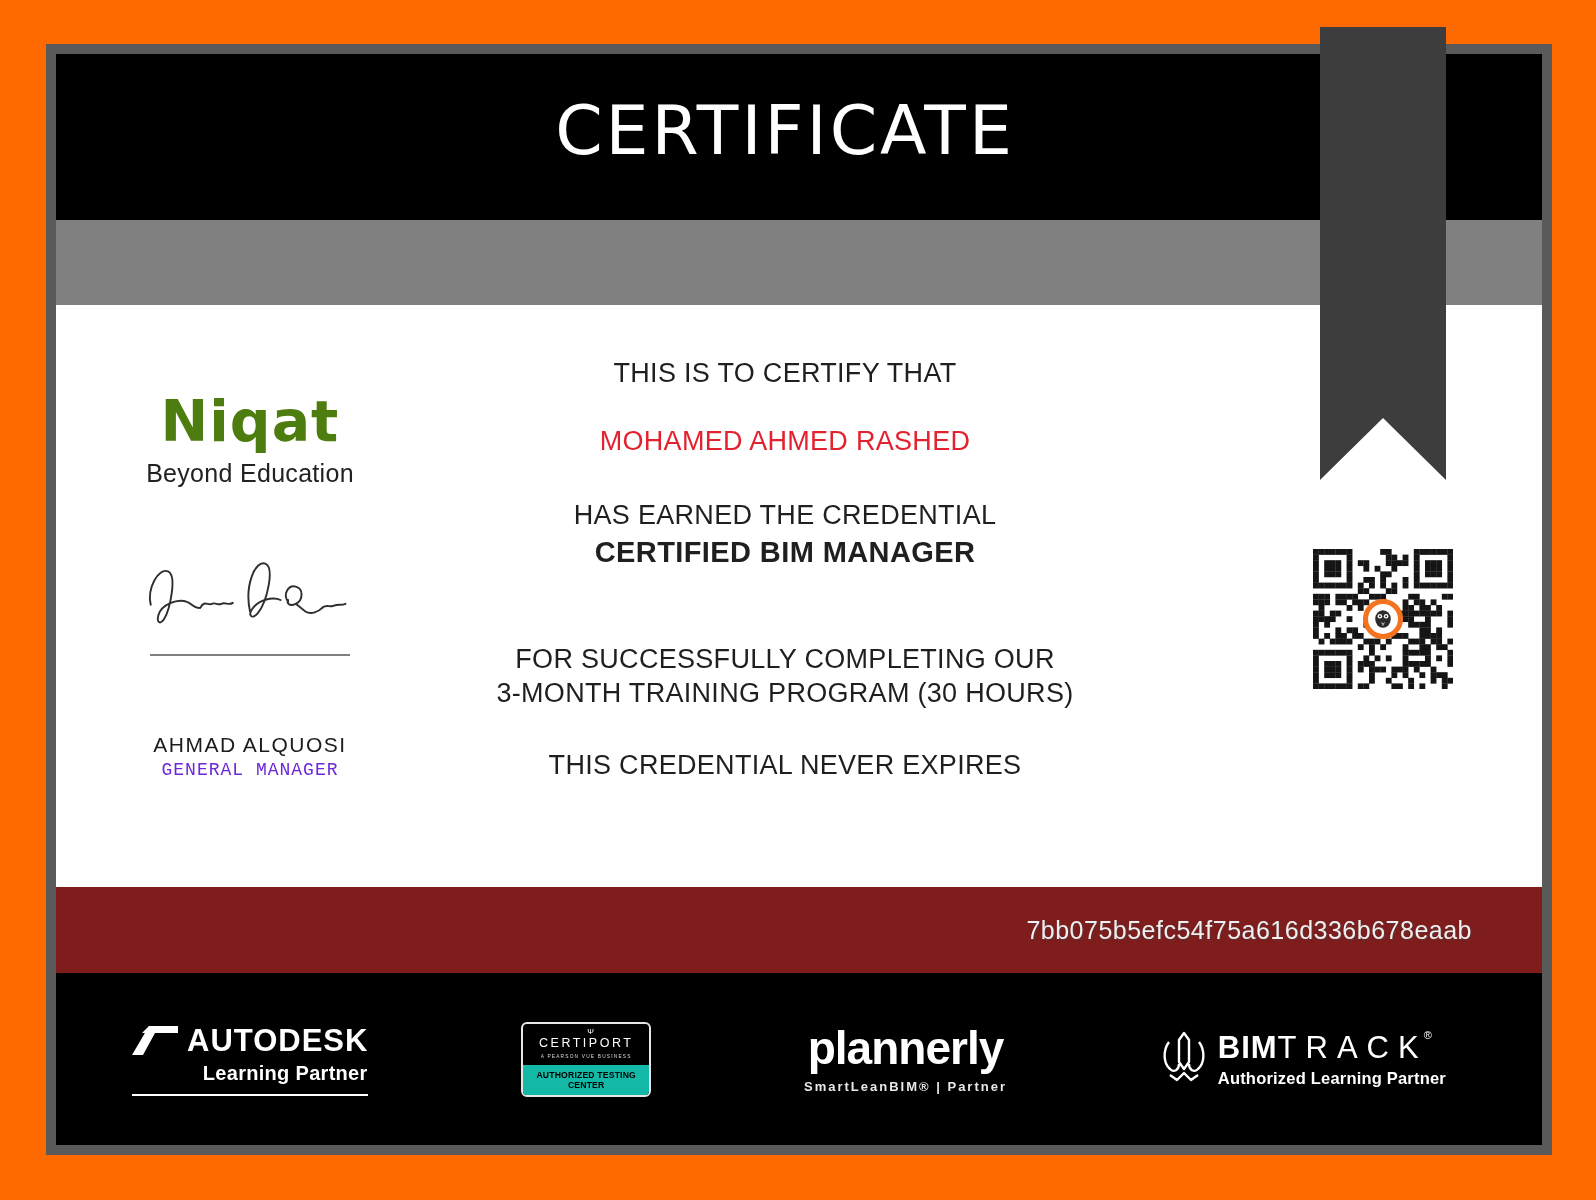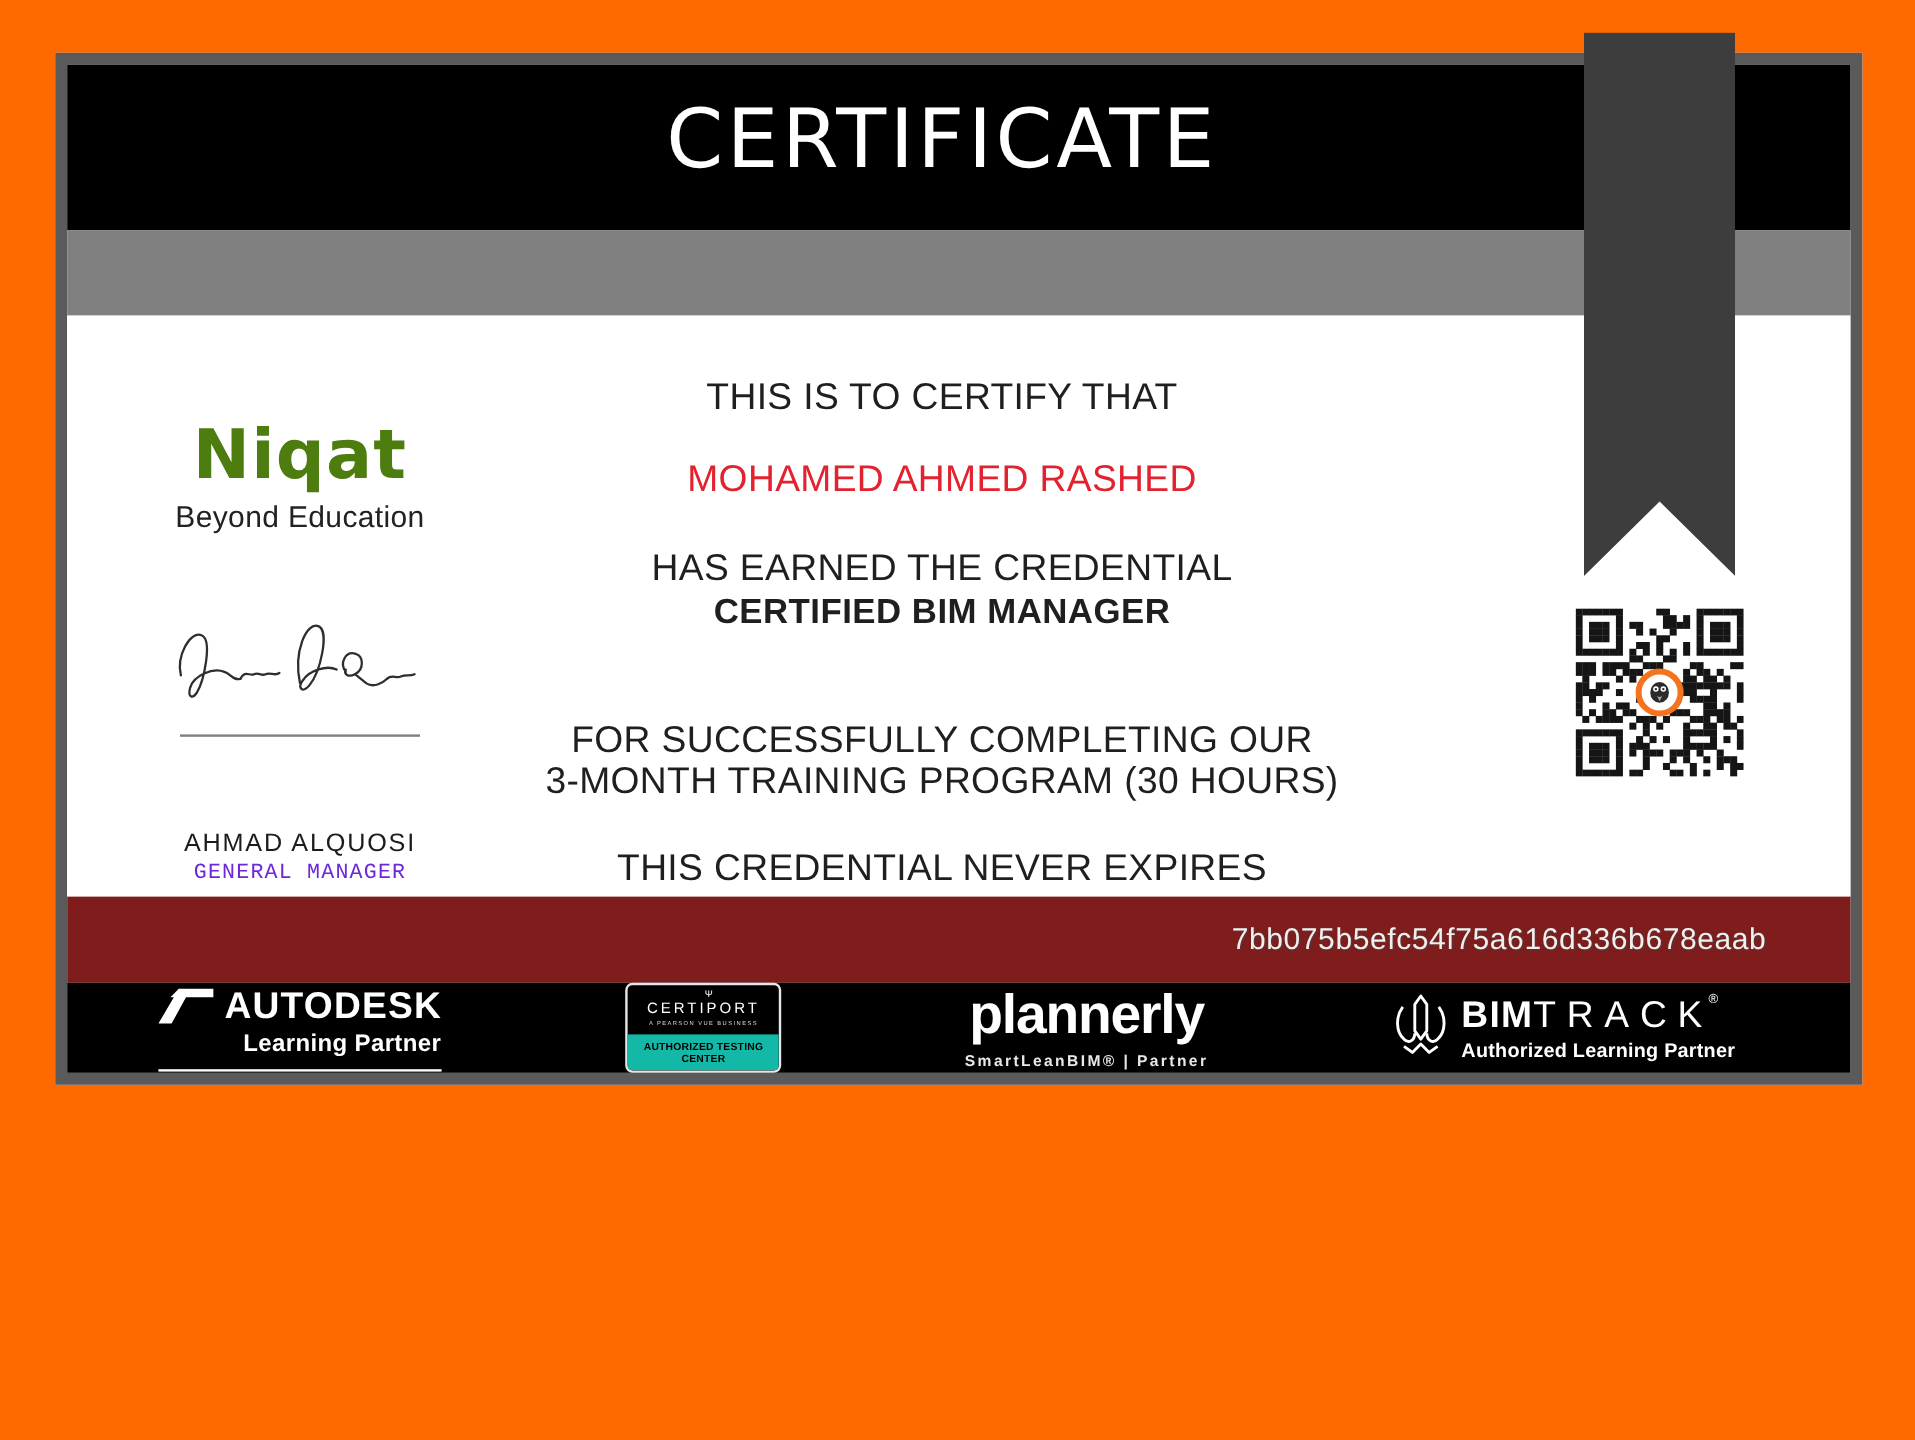--- a/index.html
+++ b/index.html
@@ -3,21 +3,21 @@
 <meta charset="utf-8">
 <style>
   html,body{margin:0;padding:0;}
   body{
     width:1596px;height:1200px;position:relative;overflow:hidden;
     background:#FF6A00;
     font-family:"Liberation Sans",sans-serif;
   }
   
   .frame{
-    position:absolute;left:46px;top:44px;width:1506px;height:860px;
+    position:absolute;left:46px;top:44px;width:1506px;height:1111px;
     border:10px solid #5A5A5A;box-sizing:border-box;background:#fff;
     display:flex;flex-direction:column;
   }
   .header-band{height:166px;background:#000;display:flex;align-items:center;justify-content:center;}
   .cert-title{
     color:#fff;font-size:68px;letter-spacing:3px;margin-top:-14px;margin-right:28px;
     font-family:"DejaVu Sans","Liberation Sans",sans-serif;font-weight:400;
   }
   .gray-top{height:85px;background:#808080;}
   .body-band{height:582px;background:#fff;position:relative;}
@@ -42,21 +42,21 @@
     color:#4d7c0f;font-size:57px;line-height:1;letter-spacing:1px;margin-top:88px;
   }
   .tagline{font-size:25px;line-height:30px;color:#222;margin-top:8px;letter-spacing:.3px;}
   .signature-wrap{margin-top:62px;height:100px;}
   .signature-wrap svg{width:210px;height:100px;}
   .sig-line{width:200px;border-top:2px solid #808080;margin:4px auto 0;}
   .signer-name{font-size:21px;line-height:25px;color:#1c1c1c;margin-top:76px;letter-spacing:1.5px;}
   .signer-title{font-size:18px;line-height:18px;color:#6d28d9;margin-top:4px;letter-spacing:1px;font-family:Liberation Mono, monospace;}
   
   .cert-col{position:absolute;left:374px;top:0;width:710px;text-align:center;color:#1f1f1f;}
-  .line{font-size:31px;line-height:32px;letter-spacing:.3px;}
+  .line{font-size:27px;line-height:32px;letter-spacing:.3px;}
   .line.bold{font-size:29px;line-height:34px;font-weight:700;letter-spacing:.4px;}
   .line.red{color:#E2222E;}
   .mt1{margin-top:52px}.mt2{margin-top:36px}.mt3{margin-top:42px}.mt4{margin-top:4px}
   .mt5{margin-top:74px}.mt6{margin-top:2px}.mt7{margin-top:2px}.mt8{margin-top:40px}
   
   .qr{position:absolute;left:1257px;top:244px;width:140px;height:140px;}
   .qr-logo{
     position:absolute;left:50%;top:50%;transform:translate(-50%,-50%);
     width:30px;height:30px;background:#fff;border:5px solid #F4731E;border-radius:50%;
     display:flex;align-items:center;justify-content:center;

